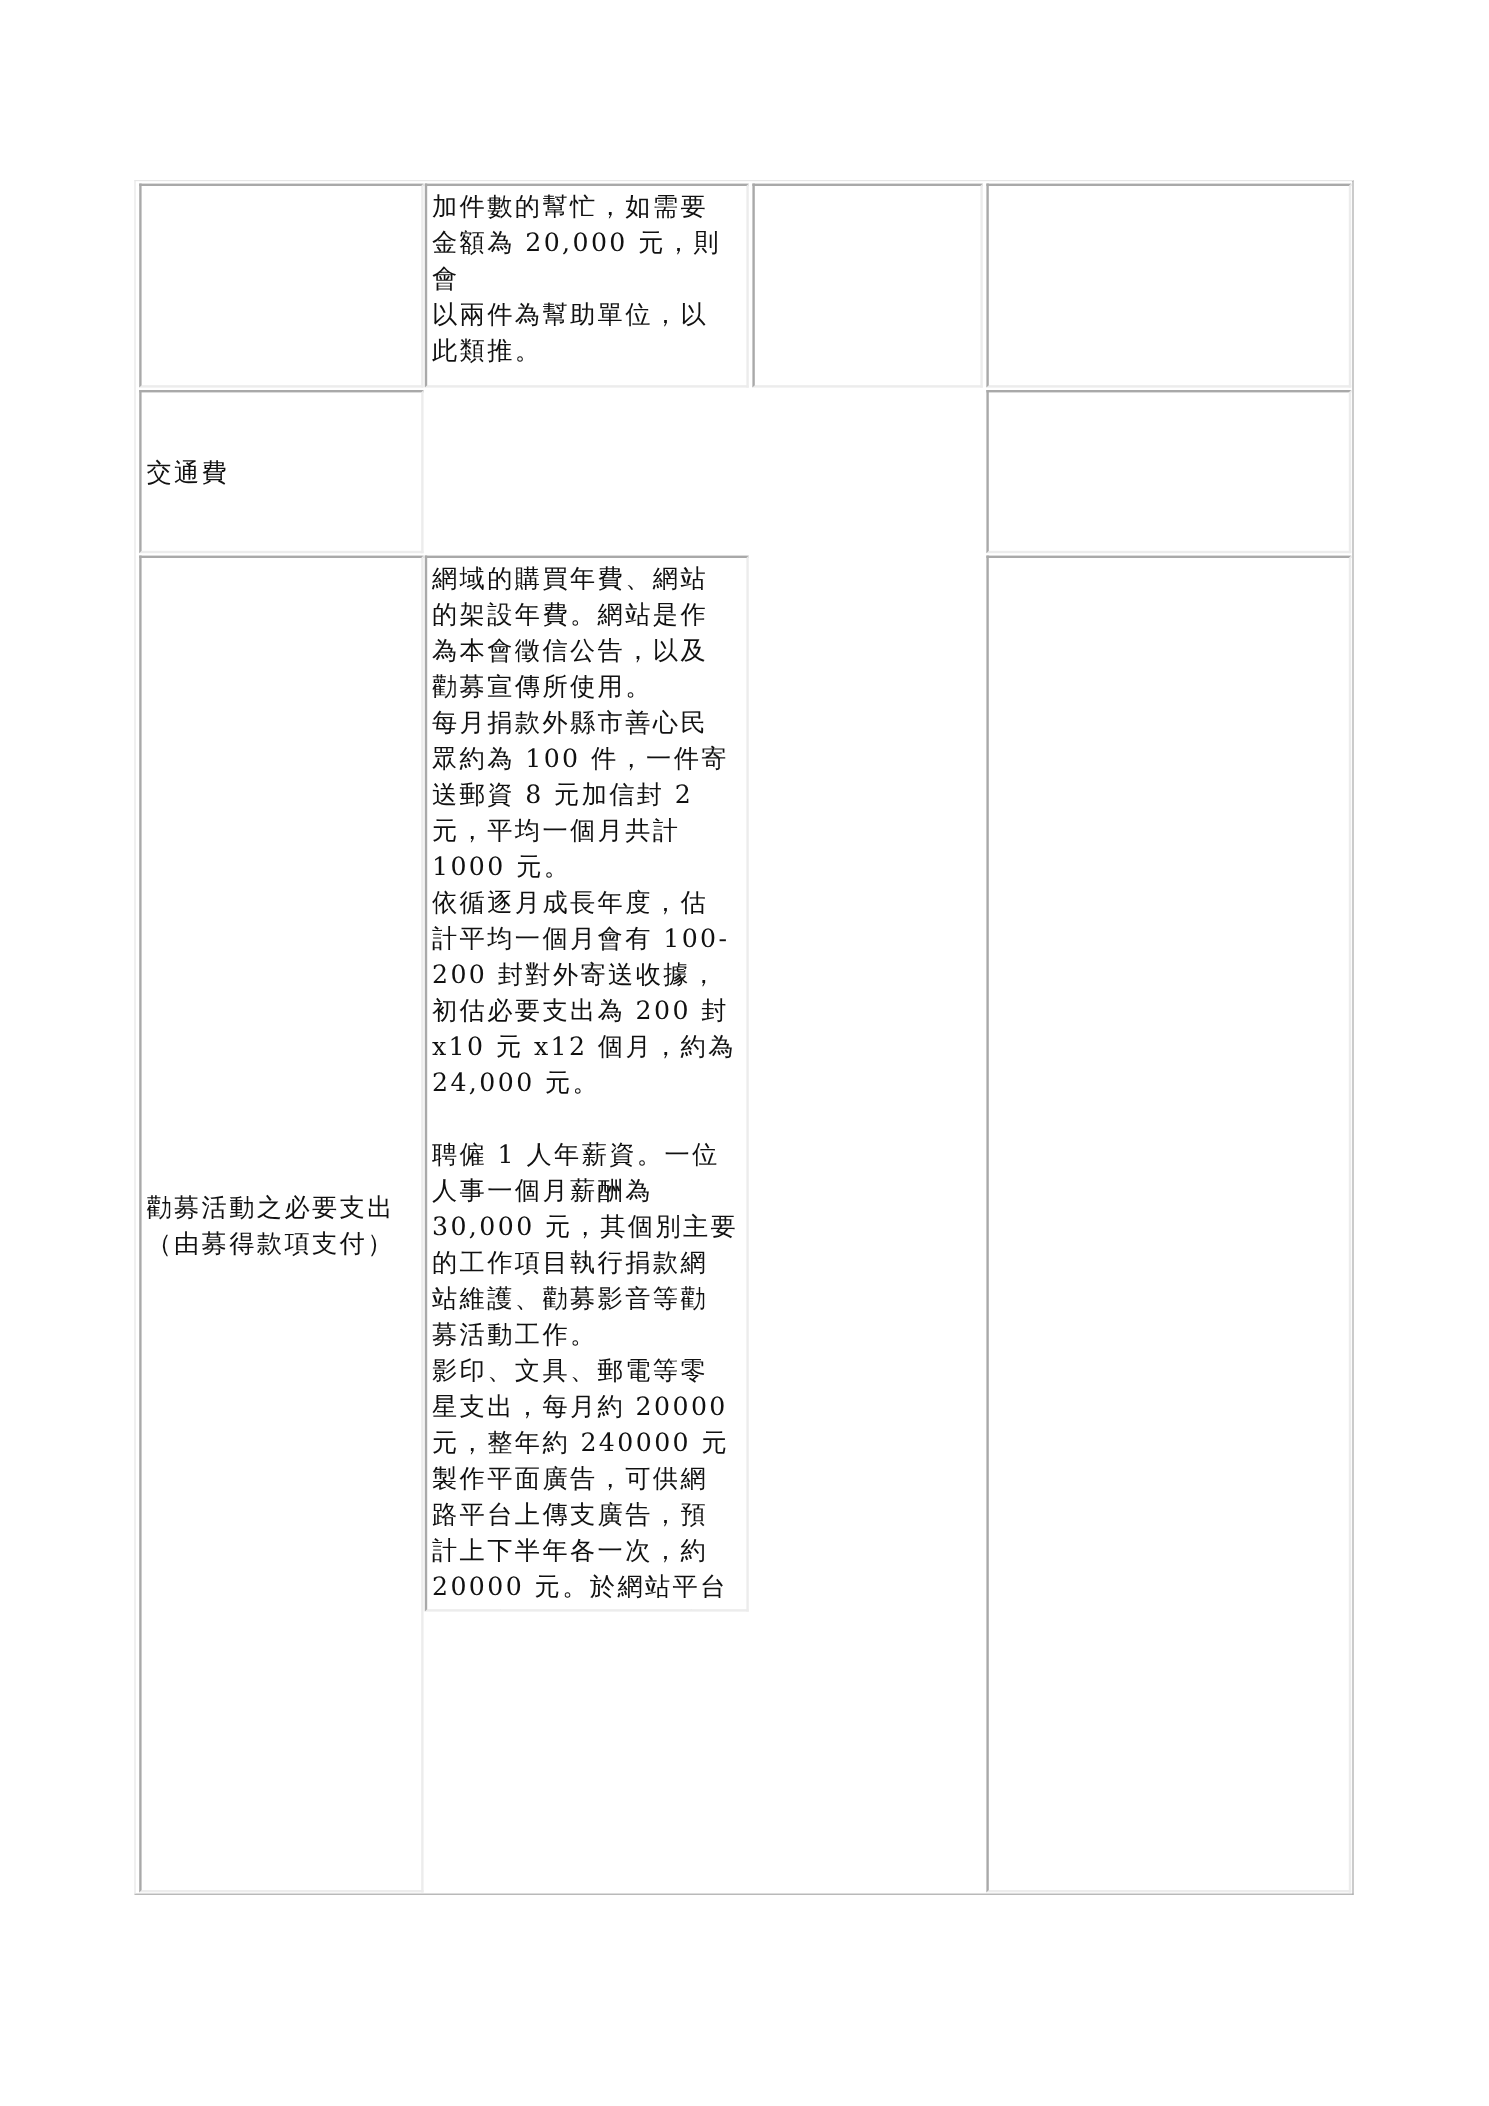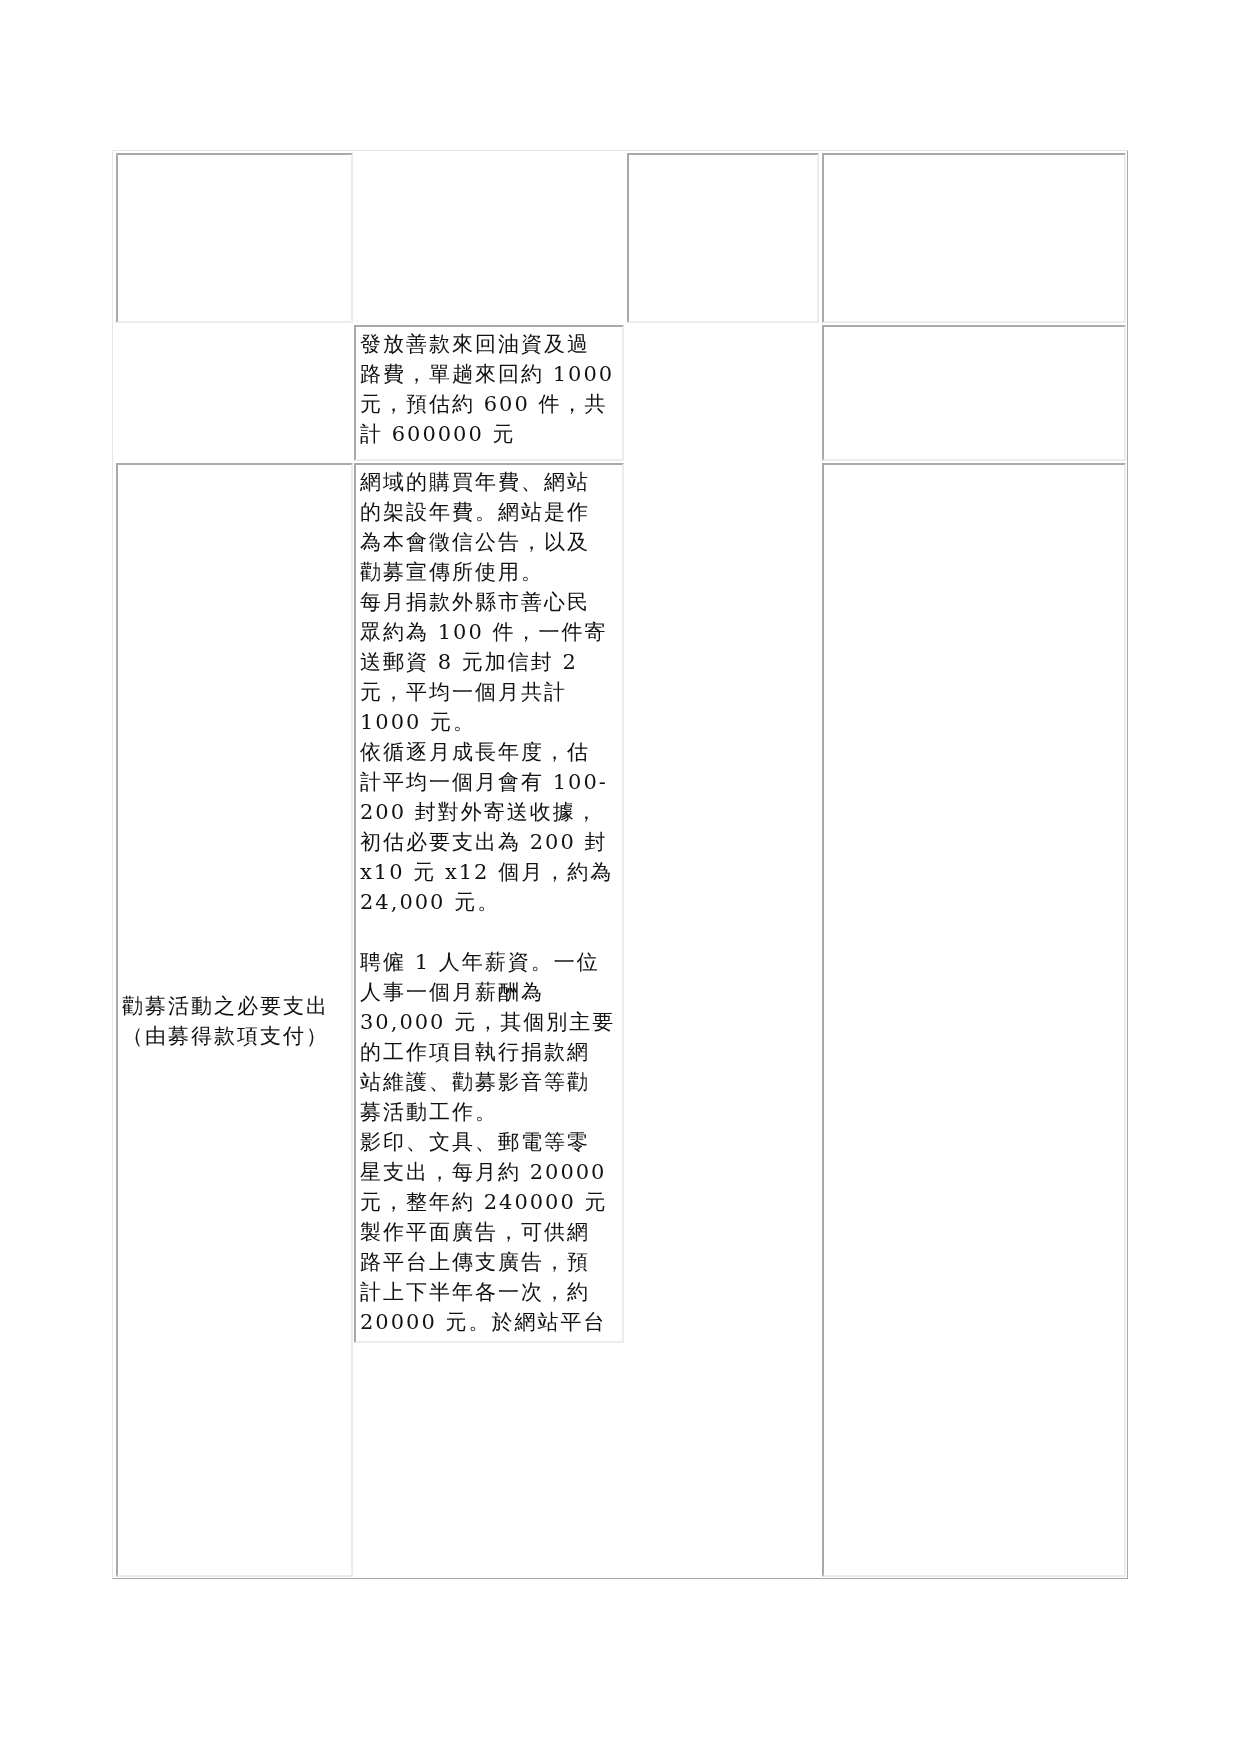--- a/index.html
+++ b/index.html
@@ -18,34 +18,39 @@
   .num { font-size: 21px; letter-spacing: 1px; padding-right: 4px; }
 </style>
 </head>
 <body>
 
 <div class="table-wrap">
 
   <div class="cell" style="left:3px;top:2px;width:237px;height:170px;">
     <div class="txt"></div>
   </div>
+  <div class="cell" style="left:241px;top:2px;width:270px;height:170px;">
+    <div class="txt">加件數的幫忙，如需要
+金額為 20,000 元，則會
+以兩件為幫助單位，以
+此類推。</div>
+  </div>
   <div class="cell" style="left:514px;top:2px;width:192px;height:170px;">
     <div class="vcenter right">
         <span class="num"></span>
       </div>
   </div>
   <div class="cell" style="left:709px;top:2px;width:304px;height:170px;">
     <div class="txt"></div>
   </div>
 
-  <div class="cell" style="left:241px;top:174px;width:270px;height:136px;">
-    <div class="txt">發放善款來回油資及過
-路費，單趟來回約 1000
-元，預估約 600 件，共
-計 600000 元</div>
+  <div class="cell" style="left:3px;top:174px;width:237px;height:136px;">
+    <div class="vcenter">
+        <span class="txt">交通費</span>
+      </div>
   </div>
   <div class="cell" style="left:709px;top:174px;width:304px;height:136px;">
     <div class="txt"></div>
   </div>
 
   <div class="cell" style="left:3px;top:312px;width:237px;height:1114px;">
     <div class="vcenter">
         <span class="txt">勸募活動之必要支出
 （由募得款項支付）</span>
       </div>

